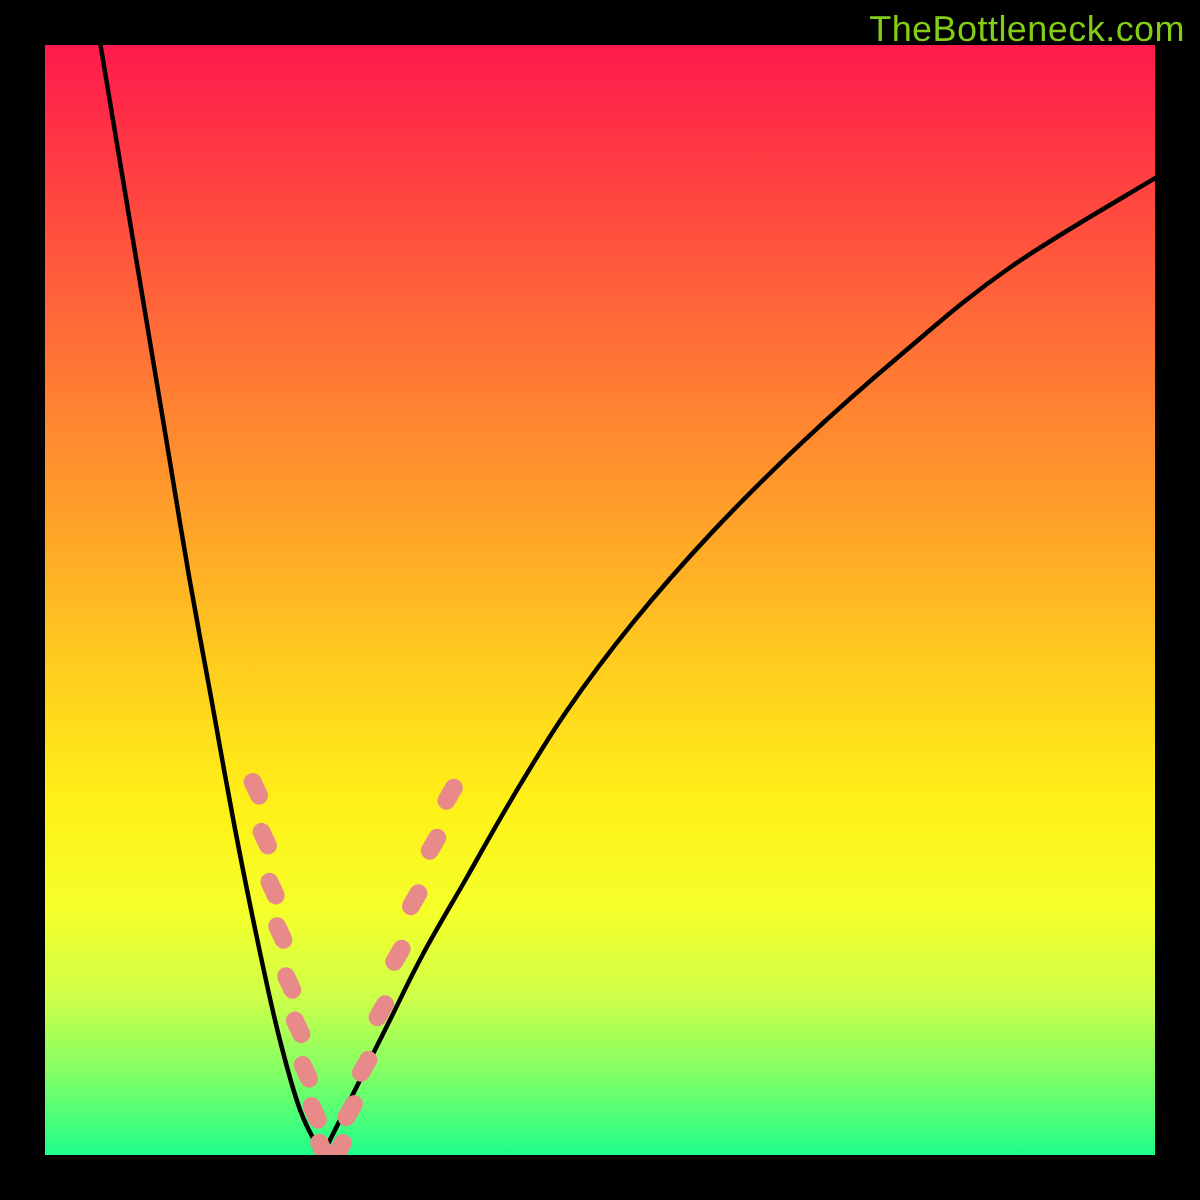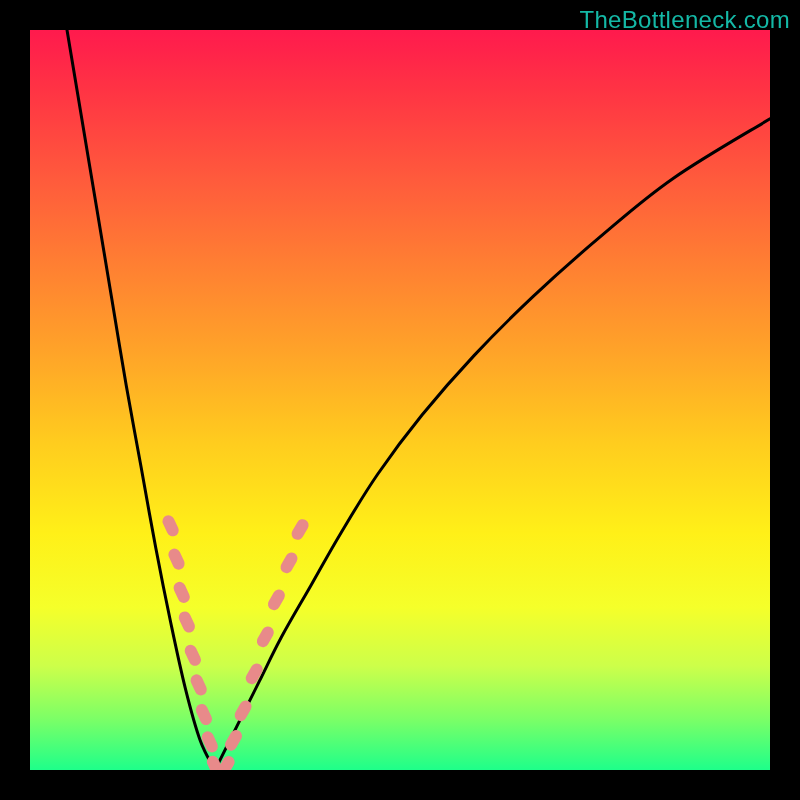--- a/index.html
+++ b/index.html
@@ -36,21 +36,21 @@
       #f5ff2a 78%,
       #ccff4a 86%,
       #7dff66 93%,
       #1eff8a 100%
     );
   }
   .watermark {
     position: absolute;
     top: 6px;
     right: 10px;
-    color: #14b8a6;
+    color: #84cc16;
     font-size: 24px;
     font-weight: 500;
     letter-spacing: 0.3px;
     z-index: 5;
     user-select: none;
   }
   svg.curves {
     position: absolute;
     left: 0;
     top: 0;

